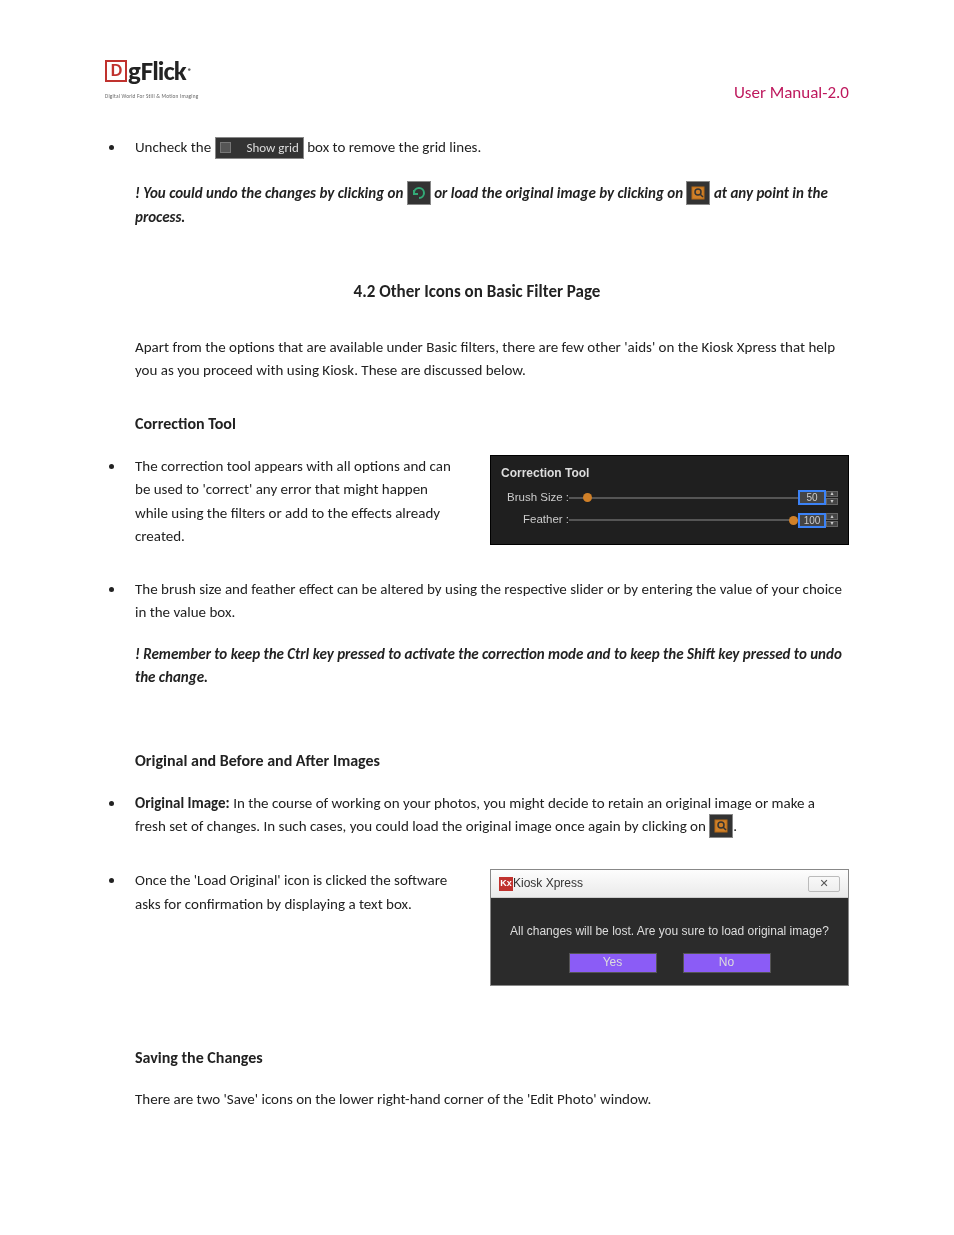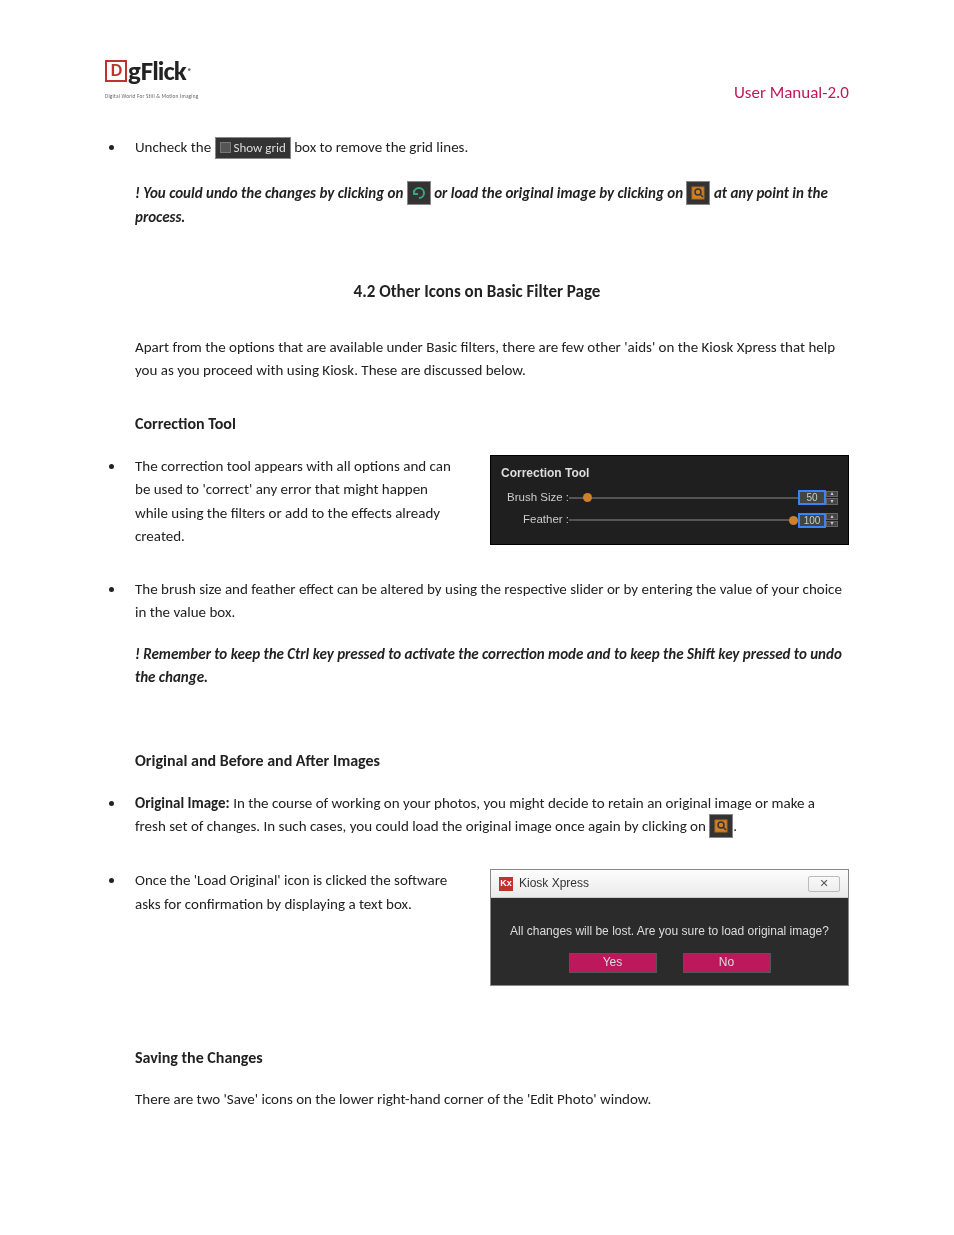--- a/index.html
+++ b/index.html
@@ -41,21 +41,21 @@
   .inline-chip {
     display: inline-flex;
     align-items: center;
     vertical-align: middle;
     background: #333;
     border: 1px solid #888;
     height: 22px;
     padding: 0 4px;
     color: #ddd;
     font-size: 13px;
-    gap: 3px;
+    gap: 16px;
     position: relative;
     top: -1px;
   }
   .inline-chip .cb {
     width: 11px; height: 11px; background:#555; border:1px solid #777;
   }
   .inline-icon {
     display: inline-flex;
     align-items: center; justify-content: center;
     vertical-align: middle;
@@ -93,30 +93,30 @@
     border: 1px solid #888;
     font-family: "Segoe UI", Arial, sans-serif;
     font-size: 12px;
     background: #fff;
     box-shadow: 1px 1px 0 #ccc inset;
   }
   .dlg-title {
     background: linear-gradient(#fdfdfd,#eaeaea);
     border-bottom: 1px solid #ccc;
     padding: 4px 8px;
-    display:flex; align-items:center; gap:6px;
+    display:flex; align-items:center; 
     color:#333;
   }
   .dlg-title .kx { width:14px; height:14px; background:#c0322e; color:#fff; font-size:9px; font-weight:bold; display:flex; align-items:center; justify-content:center;}
   .dlg-title .sp { flex:1;}
   .dlg-title .x { width:32px; height:16px; border:1px solid #bbb; border-radius:2px; display:flex; align-items:center; justify-content:center; font-size:11px; color:#555;}
   .dlg-body { background:#2b2b2b; color:#ddd; padding:24px 16px 12px 16px;}
   .dlg-msg { text-align:center; font-size:12px; margin-bottom:12px;}
   .dlg-btns { display:flex; justify-content:center; gap:26px;}
-  .dlg-btn { width:88px; height:20px; background:#be185d; border:1px solid #555; display:flex; align-items:center; justify-content:center; font-size:12px; cursor:default;}
+  .dlg-btn { width:88px; height:20px; background:#8b5cf6; border:1px solid #555; display:flex; align-items:center; justify-content:center; font-size:12px; cursor:default;}
   .sp24 { height: 24px;}
   .sp30 { height: 30px;}
   .reg { font-size:8px; vertical-align:super; margin-left:1px;}
 </style>
 </head>
 <body>
 
 <div class="header-row">
   <div class="logo">
     <div class="logo-main">

